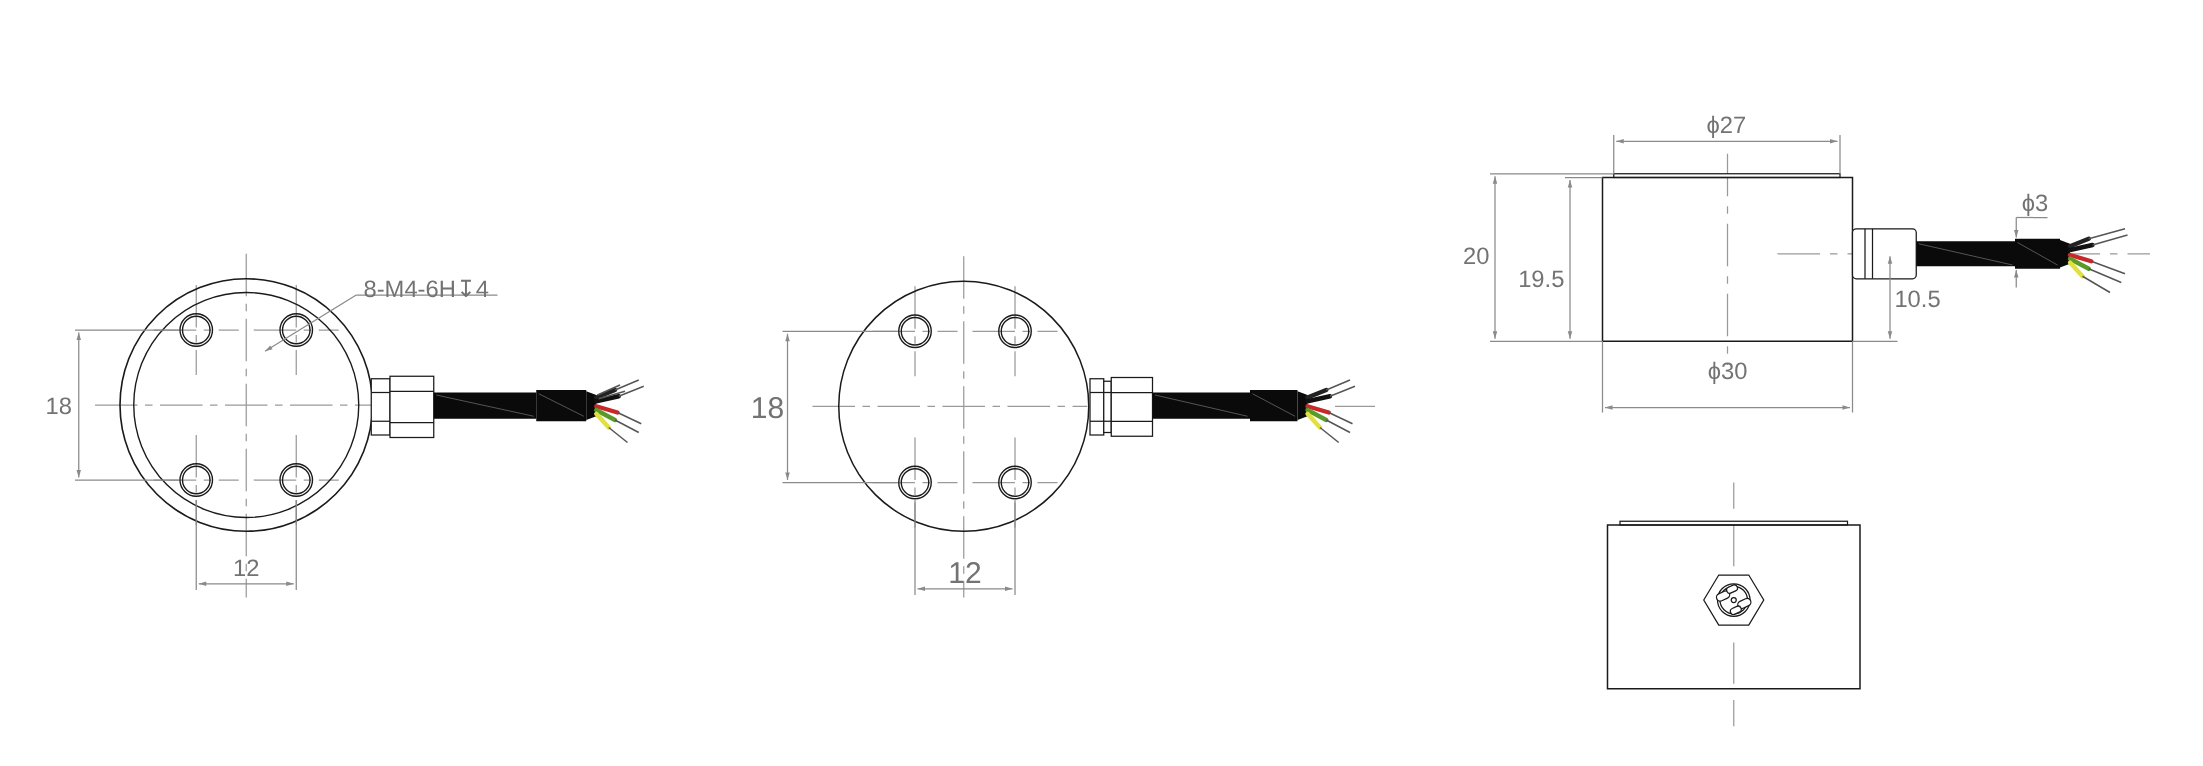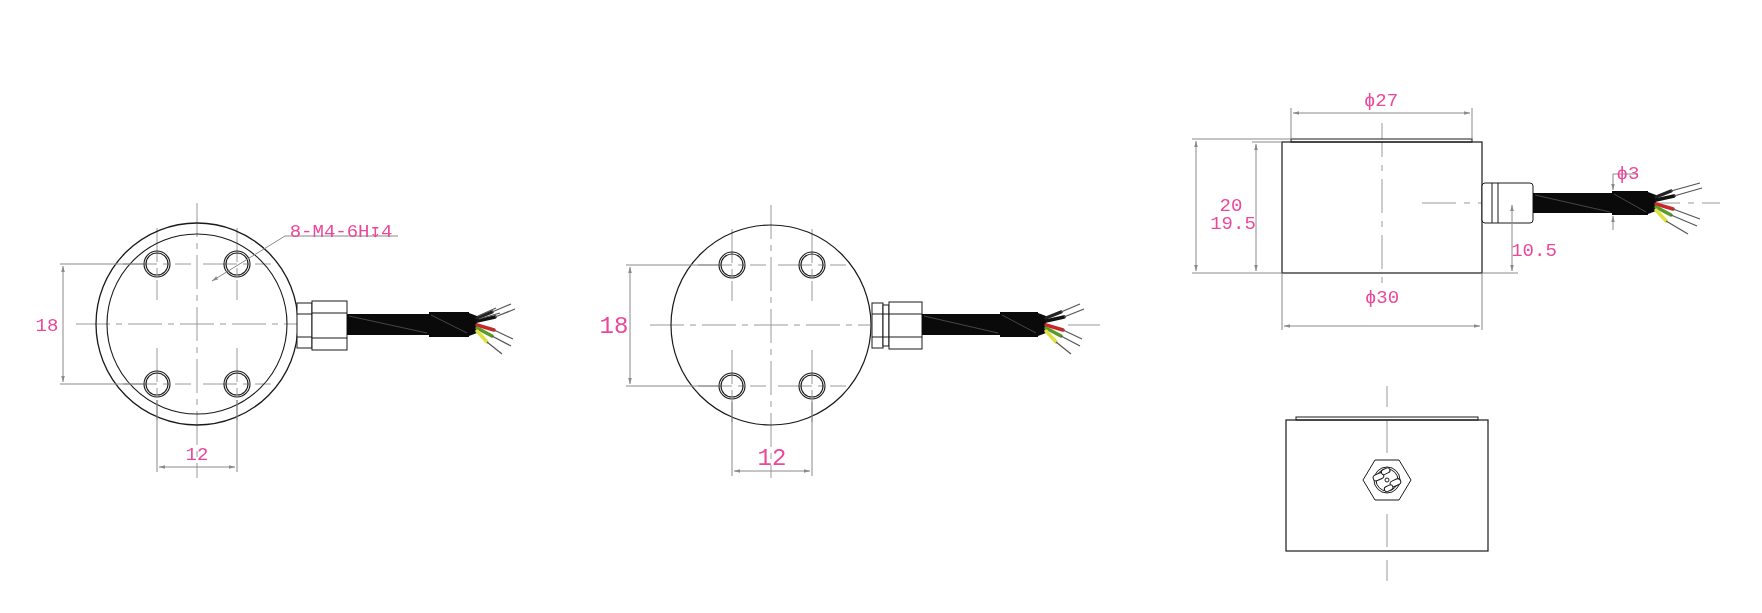--- a/index.html
+++ b/index.html
@@ -1,18 +1,18 @@
 <!DOCTYPE html>
 <html><head>
 <meta charset="utf-8">
 <style>
   html, body { margin: 0; padding: 0; background: #ffffff; }
   body { width: 1762px; height: 613px; overflow: hidden; position: relative; font-family: "DejaVu Sans", "Liberation Sans", sans-serif; }
   #drawing { position: absolute; left: 0; top: 0; width: 1762px; height: 613px; }
-  .lbl { position: absolute; color: #ec4899; white-space: nowrap; font-family: Liberation Mono, monospace; transform: translate(-50%, -50%); line-height: 1; }
+  .lbl { position: absolute; color: #737373; white-space: nowrap; font-family: Liberation Sans, sans-serif; transform: translate(-50%, -50%); line-height: 1; }
   .sm { font-size: 19px; }
   .lg { font-size: 24px; }
 </style>
 </head>
 <body>
 
 <svg id="drawing" viewBox="0 0 1762 613" xmlns="http://www.w3.org/2000/svg">
   <defs>
     <marker id="arr" viewBox="0 0 10 10" refX="10" refY="5" markerWidth="9" markerHeight="6" orient="auto-start-reverse" markerUnits="userSpaceOnUse">
       <path d="M0,2 L10,5 L0,8 z" fill="#8a8a8a"></path>
@@ -241,17 +241,17 @@
 </svg>
 
 <div class="lbl sm" style="left:341px; top:232px;">8-M4-6H↧4</div>
 <div class="lbl sm" style="left:47px; top:326px;">18</div>
 <div class="lbl sm" style="left:197px; top:455px;">12</div>
 
 <div class="lbl lg" style="left:614px; top:327px;">18</div>
 <div class="lbl lg" style="left:772px; top:459px;">12</div>
 
 <div class="lbl sm" style="left:1381px; top:101px;">ϕ27</div>
-<div class="lbl sm" style="left:1231px; top:206px;">20</div>
+<div class="lbl sm" style="left:1181px; top:206px;">20</div>
 <div class="lbl sm" style="left:1233px; top:224px;">19.5</div>
 <div class="lbl sm" style="left:1382px; top:298px;">ϕ30</div>
-<div class="lbl sm" style="left:1534px; top:251px;">10.5</div>
-<div class="lbl sm" style="left:1628px; top:174px;">ϕ3</div>
+<div class="lbl sm" style="left:1534px; top:240px;">10.5</div>
+<div class="lbl sm" style="left:1628px; top:163px;">ϕ3</div>
 
 </body></html>

